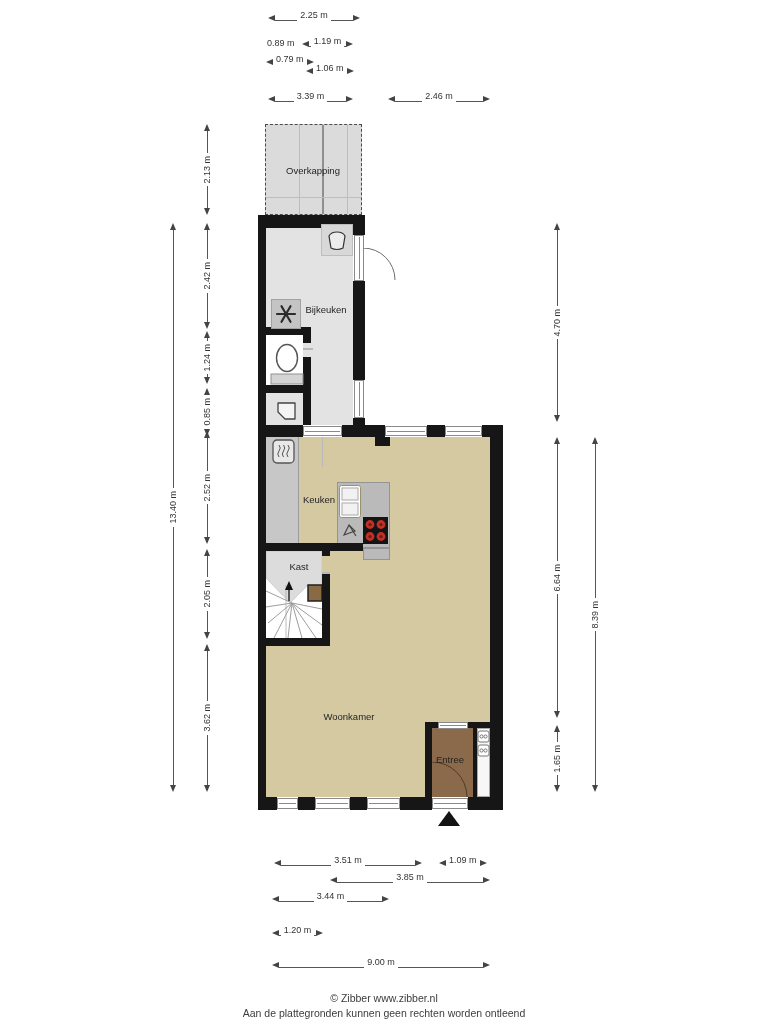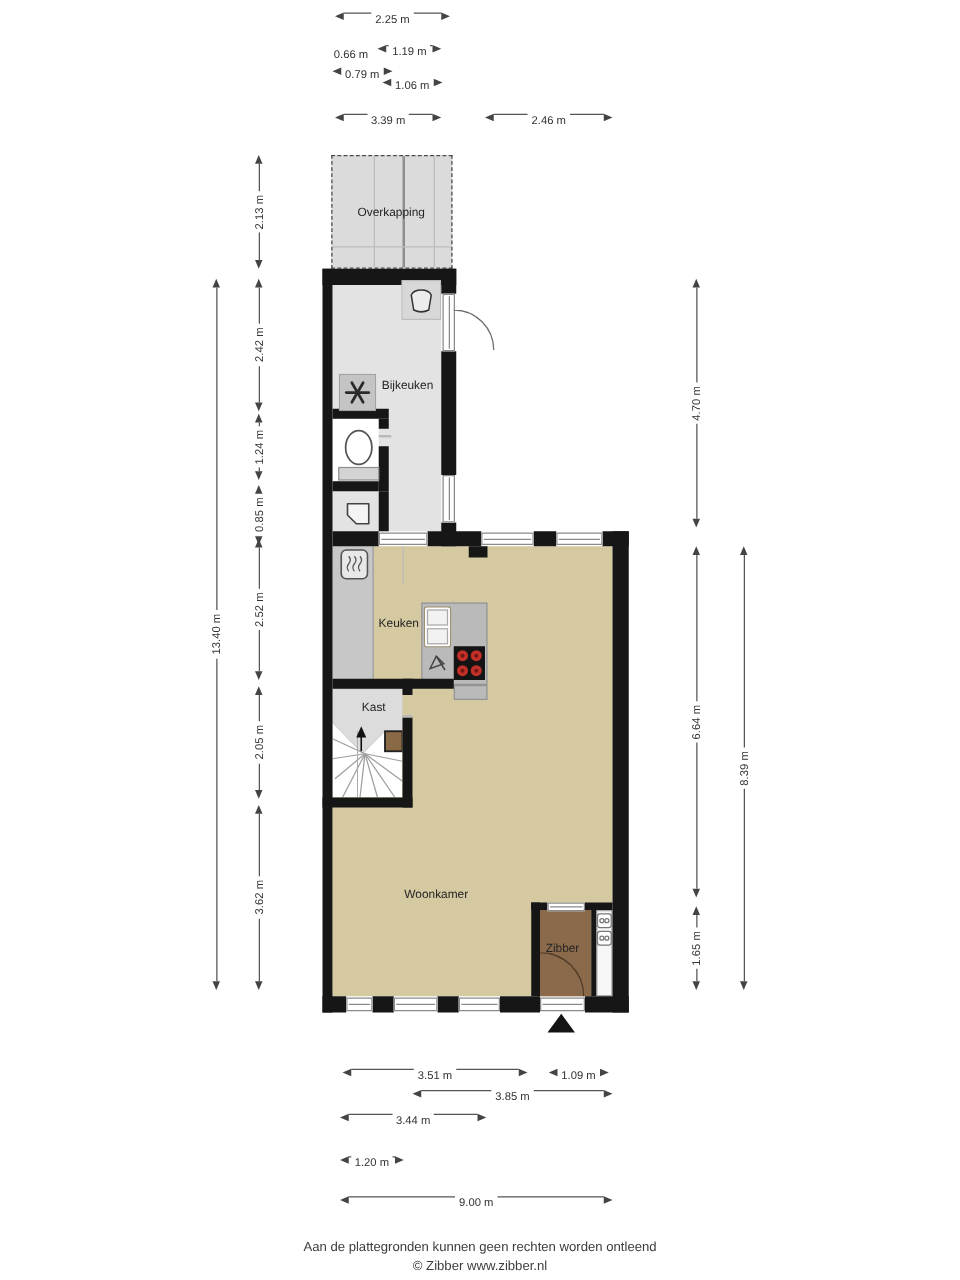--- a/index.html
+++ b/index.html
@@ -5,21 +5,21 @@
   html,body{margin:0;padding:0;background:#fff}
   #canvas{position:relative;width:768px;height:1024px;background:#fff;
           font-family:"Liberation Sans",sans-serif;overflow:hidden}
   .wall{position:absolute;background:#161616}
   .room{position:absolute}
   .win{position:absolute;background:#fff;border:1px solid #8a8a8a;box-sizing:border-box}
   .win.h::after{content:"";position:absolute;left:1px;right:1px;top:50%;margin-top:-0.5px;height:1px;background:#8a8a8a}
   .win.v::after{content:"";position:absolute;top:1px;bottom:1px;left:50%;margin-left:-0.5px;width:1px;background:#8a8a8a}
   .rlbl{position:absolute;transform:translate(-50%,-50%);font-size:9.5px;color:#242424;white-space:nowrap}
   .thin{position:absolute;background:#b9b9b9}
-  .dimh{position:absolute;display:flex;align-items:flex-start;height:11px}
+  .dimh{position:absolute;display:flex;align-items:flex-end;height:11px}
   .dimh .ln{flex:1;height:1px;background:#555;min-width:0}
   .dimh .lbl{padding:0 3px;font-size:9px;color:#333;white-space:nowrap;line-height:11px}
   .dimv{position:absolute;display:flex;flex-direction:column;align-items:center;width:12px}
   .dimv .ln{flex:1;width:1px;background:#555;min-height:0}
   .dimv .lbl{writing-mode:vertical-rl;transform:rotate(180deg);padding:3px 0;font-size:9px;color:#333;white-space:nowrap}
   .ah,.av{width:0;height:0;flex:none}
   .ah.l{border-top:3px solid transparent;border-bottom:3px solid transparent;border-right:7px solid #444}
   .ah.r{border-top:3px solid transparent;border-bottom:3px solid transparent;border-left:7px solid #444}
   .av.u{border-left:3px solid transparent;border-right:3px solid transparent;border-bottom:7px solid #444}
   .av.d{border-left:3px solid transparent;border-right:3px solid transparent;border-top:7px solid #444}
@@ -192,30 +192,30 @@
       <circle cx="8.5" cy="20.5" r="1.6" fill="none" stroke="#777"></circle>
   </svg>
 
   <div class="tri-up" style="left:438px;top:811px"></div>
 
   <div class="rlbl" style="left:313px;top:170px">Overkapping</div>
   <div class="rlbl" style="left:326px;top:309px">Bijkeuken</div>
   <div class="rlbl" style="left:319px;top:499px">Keuken</div>
   <div class="rlbl" style="left:299px;top:566px">Kast</div>
   <div class="rlbl" style="left:349px;top:716px">Woonkamer</div>
-  <div class="rlbl" style="left:450px;top:759px">Zibber</div>
+  <div class="rlbl" style="left:450px;top:759px">Entree</div>
 
   <div class="dimh" style="left:268px;top:10px;width:92px">
     <i class="ah l"></i>
       <span class="ln"></span>
       <span class="lbl">2.25 m</span>
       <span class="ln"></span>
       <i class="ah r"></i>
     </div>
-  <div class="dimlbl" style="left:267px;top:38px">0.66 m</div>
+  <div class="dimlbl" style="left:267px;top:38px">0.89 m</div>
   <div class="dimh" style="left:302px;top:36px;width:51px">
     <i class="ah l"></i>
       <span class="ln"></span>
       <span class="lbl">1.19 m</span>
       <span class="ln"></span>
       <i class="ah r"></i>
     </div>
   <div class="dimh" style="left:266px;top:54px;width:37px">
     <i class="ah l"></i>
       <span class="ln"></span>
@@ -368,17 +368,17 @@
     </div>
   <div class="dimh" style="left:272px;top:957px;width:218px">
     <i class="ah l"></i>
       <span class="ln"></span>
       <span class="lbl">9.00 m</span>
       <span class="ln"></span>
       <i class="ah r"></i>
     </div>
 
   <div class="footer" style="top:991px">
+    <div>© Zibber www.zibber.nl</div>
     <div>Aan de plattegronden kunnen geen rechten worden ontleend</div>
-    <div>© Zibber www.zibber.nl</div>
   </div>
 
 </div>
 
 </body></html>

